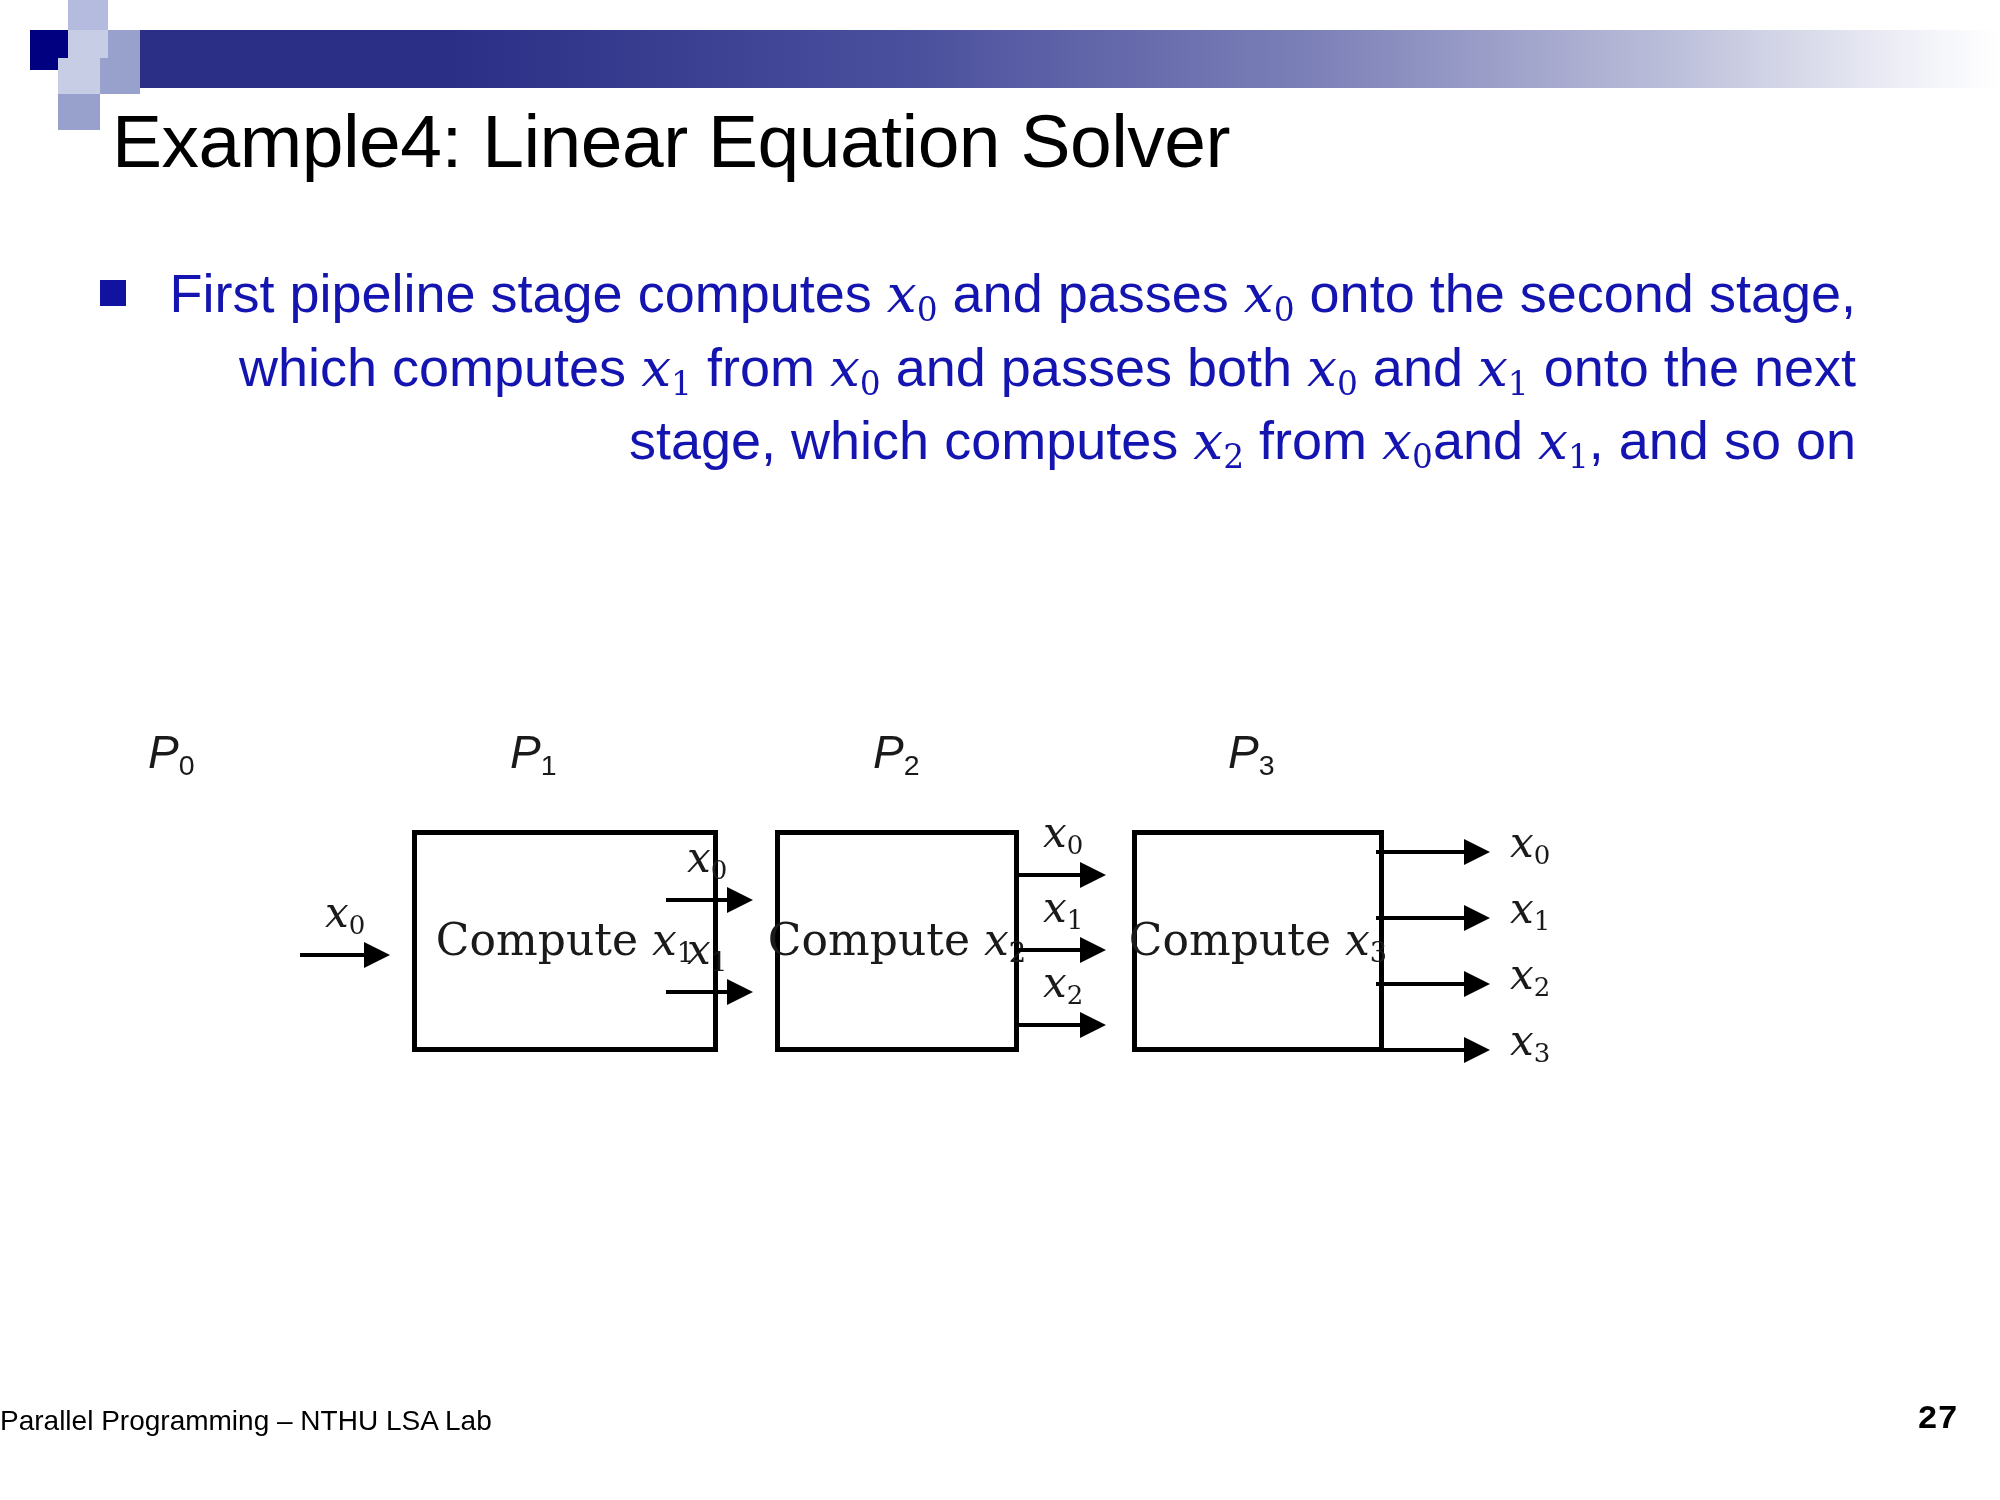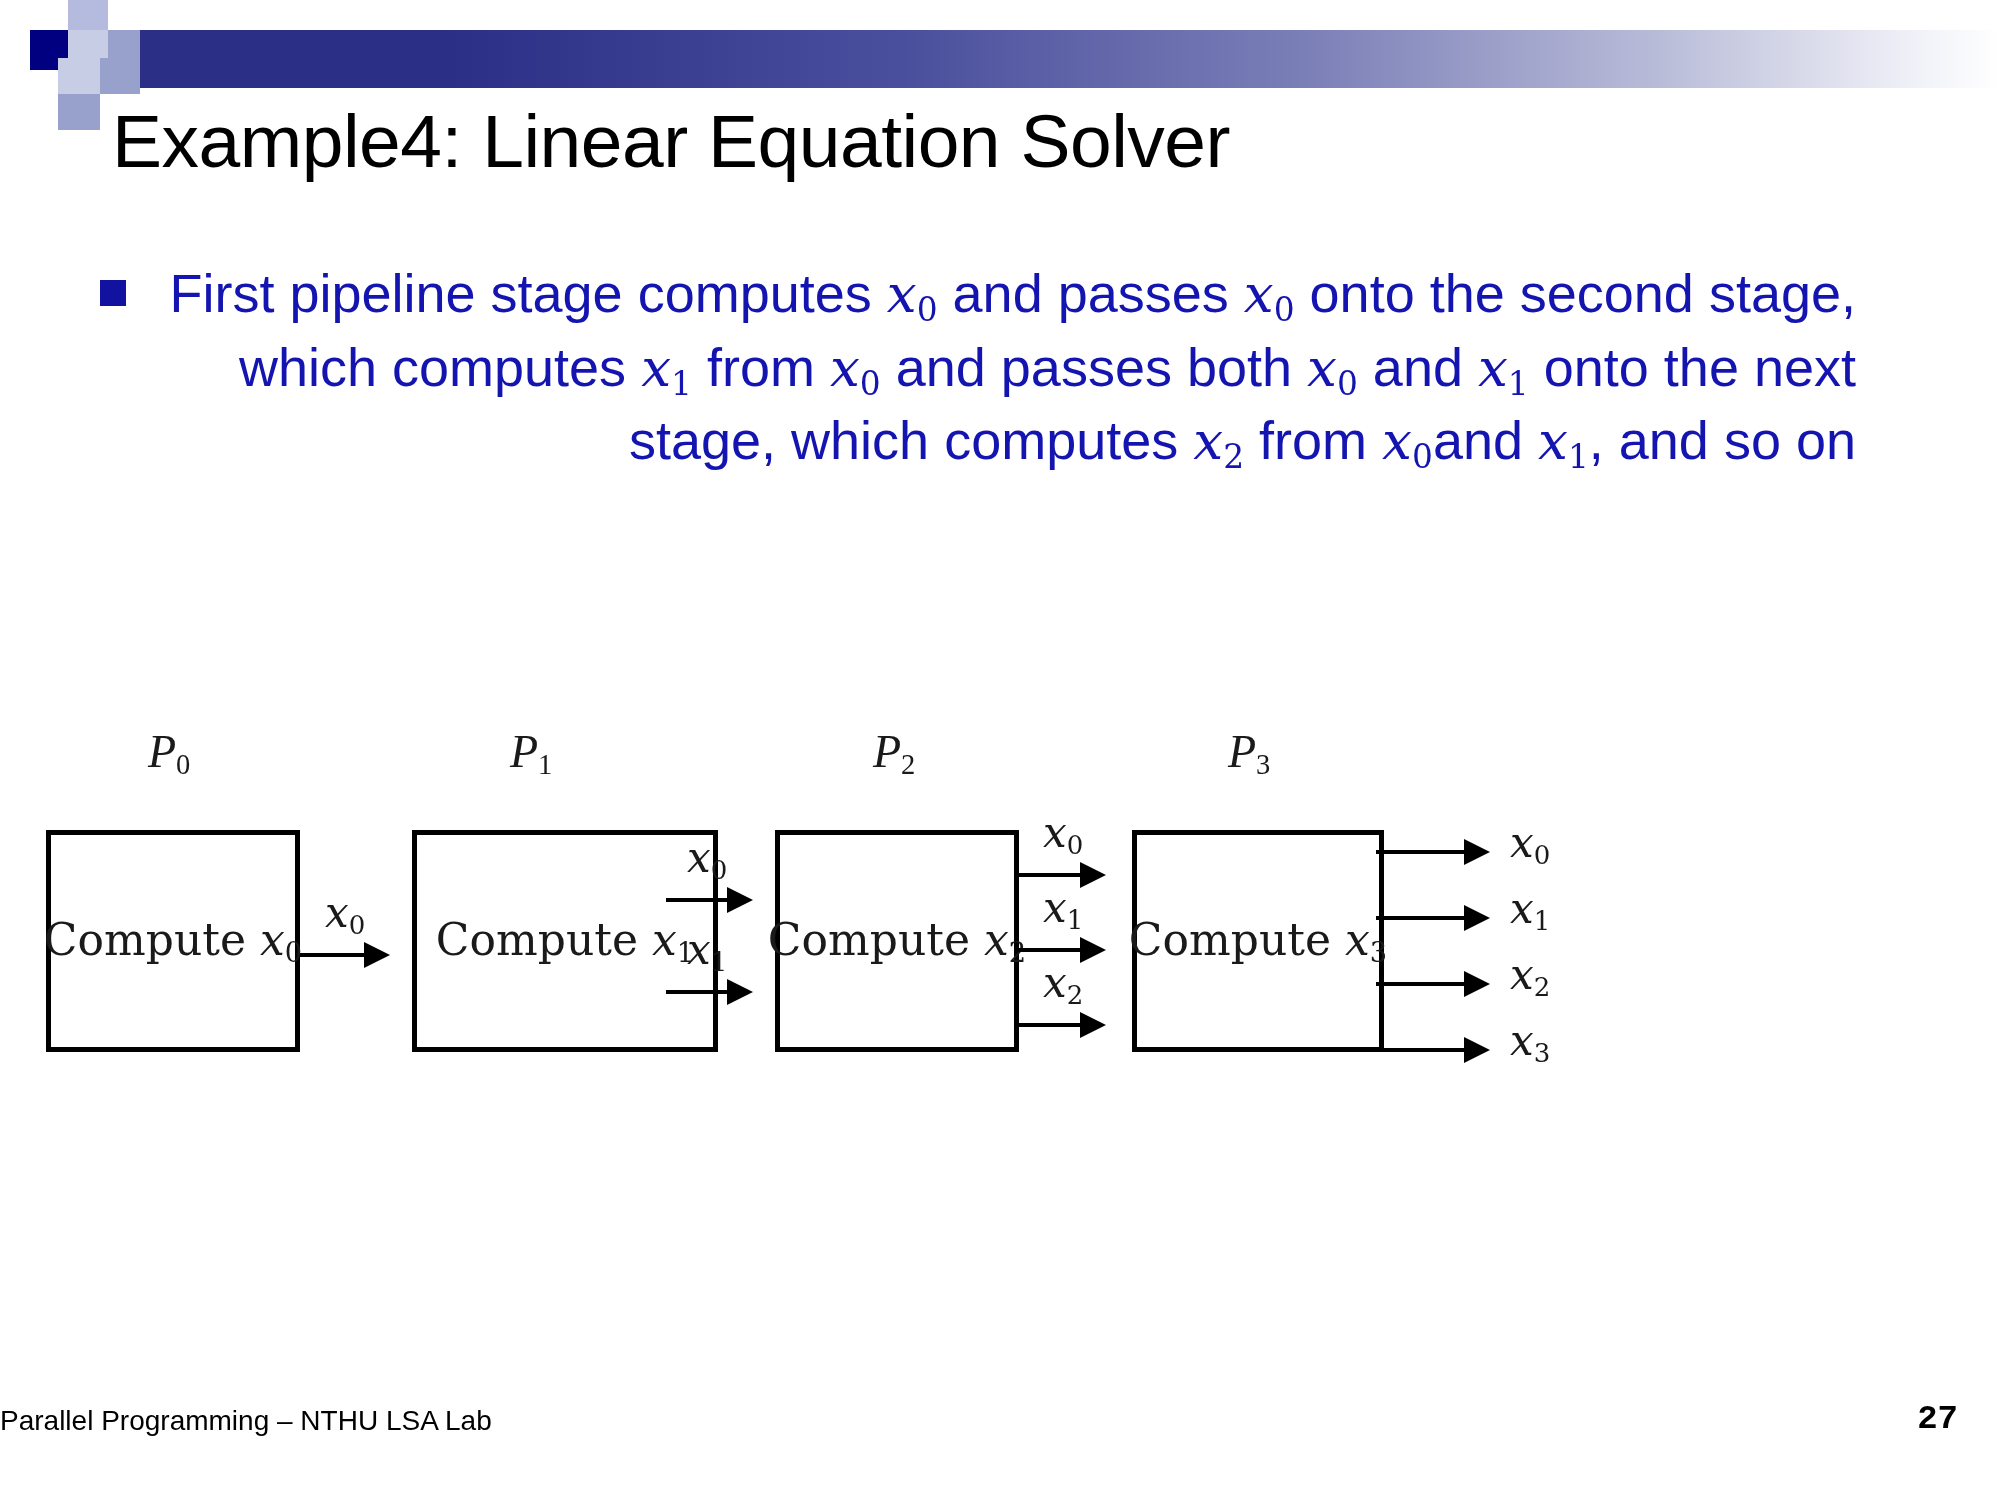--- a/index.html
+++ b/index.html
@@ -103,21 +103,21 @@
   
   #diagram {
     position: absolute;
     left: 0;
     top: 740px;
     width: 2000px;
     height: 440px;
   }
   .plabel {
     position: absolute;
-    font-family: Liberation Serif, serif;
+    font-family: Liberation Sans, sans-serif;
     font-style: italic;
     font-size: 46px;
     color: #1a1a1a;
   }
   .plabel sub {
     font-size: 0.62em;
     font-style: normal;
     vertical-align: -0.25em;
   }
   .pbox {
@@ -217,23 +217,20 @@
   </div>
 </div>
 
 <div id="diagram">
 
   <div class="plabel" style="left:148px; top:-15px;"><span>P</span><sub>0</sub></div>
   <div class="plabel" style="left:510px; top:-15px;"><span>P</span><sub>1</sub></div>
   <div class="plabel" style="left:873px; top:-15px;"><span>P</span><sub>2</sub></div>
   <div class="plabel" style="left:1228px; top:-15px;"><span>P</span><sub>3</sub></div>
 
-  <div class="pbox" style="left:46px; top:90px; width:254px; height:222px;">
-    <span class="pbox-label">Compute <i>x</i><sub>0</sub></span>
-  </div>
   <div class="pbox" style="left:412px; top:90px; width:306px; height:222px;">
     <span class="pbox-label">Compute <i>x</i><sub>1</sub></span>
   </div>
   <div class="pbox" style="left:775px; top:90px; width:244px; height:222px;">
     <span class="pbox-label">Compute <i>x</i><sub>2</sub></span>
   </div>
   <div class="pbox" style="left:1132px; top:90px; width:252px; height:222px;">
     <span class="pbox-label">Compute <i>x</i><sub>3</sub></span>
   </div>
 

